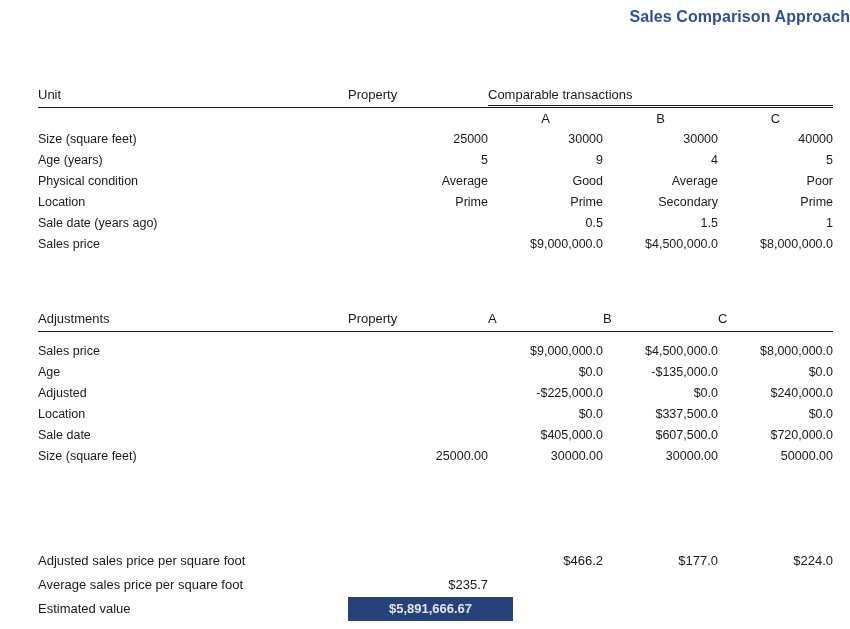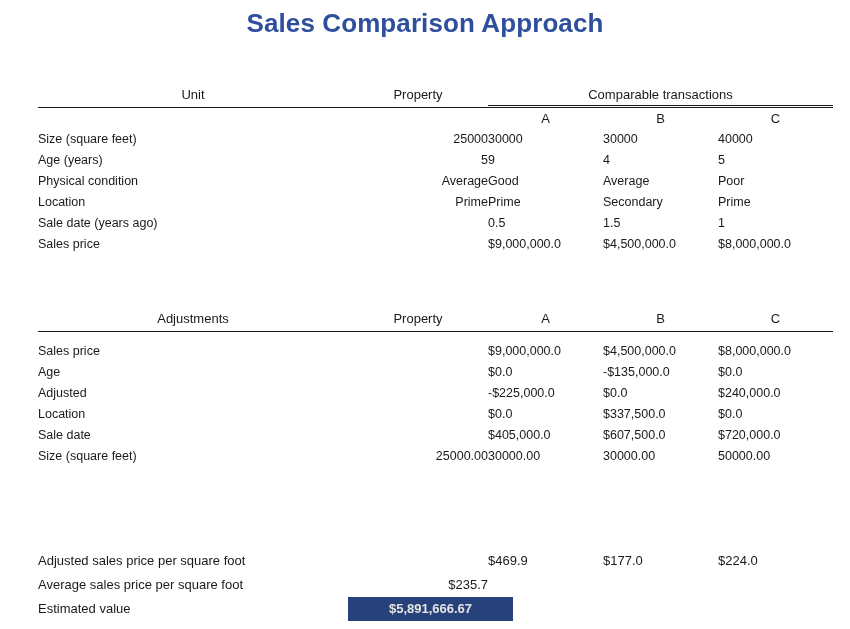--- a/index.html
+++ b/index.html
@@ -16,22 +16,22 @@
     overflow: hidden;
     position: relative;
   }
 
   
   #page-title {
     position: absolute;
     top: 8px;
     left: 0;
     width: 850px;
-    text-align: center;
-    font-size: 26px;
+    text-align: right;
+    font-size: 16px;
     font-weight: bold;
     color: #2f4f9e;
     letter-spacing: 0.1px;
   }
 
   
   .sheet-table {
     position: absolute;
     left: 38px;
     width: 795px;
@@ -51,25 +51,24 @@
 
   
   col.c-label    { width: 310px; }
   col.c-property { width: 140px; }
   col.c-a        { width: 115px; }
   col.c-b        { width: 115px; }
   col.c-c        { width: 115px; }
 
   .cell-label    { text-align: left; }
   .cell-property { text-align: right; }
-  .cell-comp     { text-align: left; }
+  .cell-comp     { text-align: right; }
 
   .hdr {
     font-weight: bold;
-    text-align: center;
     font-size: 13px;
   }
   .rule-row td {
     height: 2px;
     line-height: 0;
     padding: 0;
   }
   .rule-full {
     border-bottom: 1.6px solid #1b1b1b;
   }
@@ -270,21 +269,21 @@
     <col class="c-label">
       <col class="c-property">
     <col class="c-a">
       <col class="c-b">
       <col class="c-c">
   </colgroup>
   <tbody>
     <tr>
       <td class="cell-label">Adjusted sales price per square foot</td>
       <td class="cell-property"></td>
-      <td class="cell-comp">$469.9</td>
+      <td class="cell-comp">$466.2</td>
       <td class="cell-comp">$177.0</td>
       <td class="cell-comp">$224.0</td>
     </tr>
     <tr>
       <td class="cell-label">Average sales price per square foot</td>
       <td class="cell-property">$235.7</td>
       <td class="cell-comp"></td>
       <td class="cell-comp"></td>
       <td class="cell-comp"></td>
     </tr>

